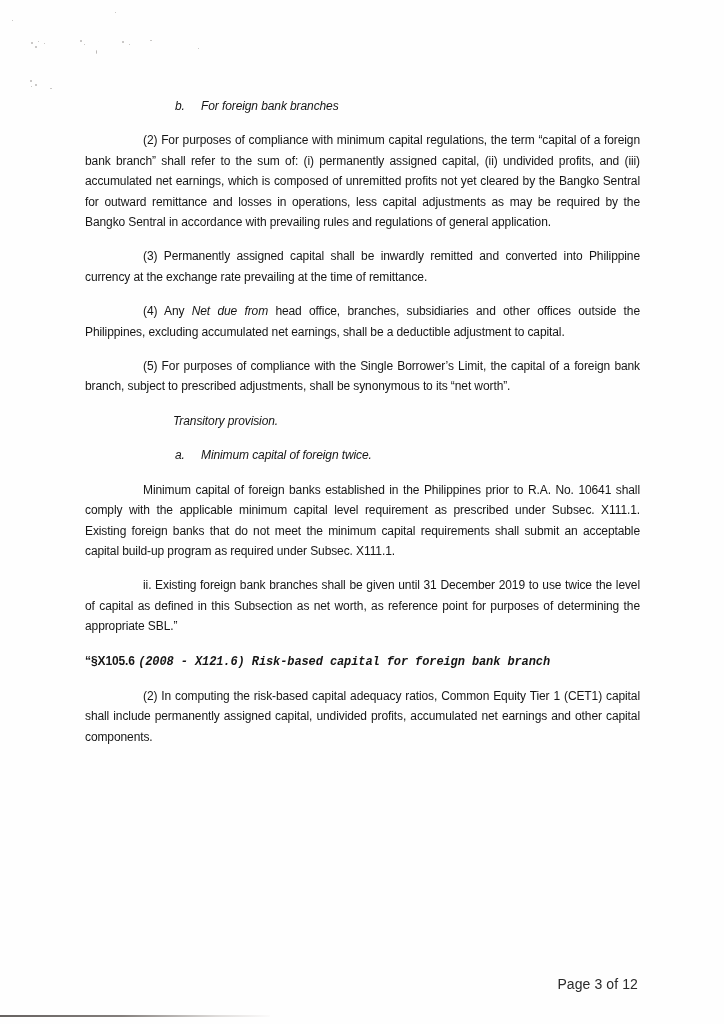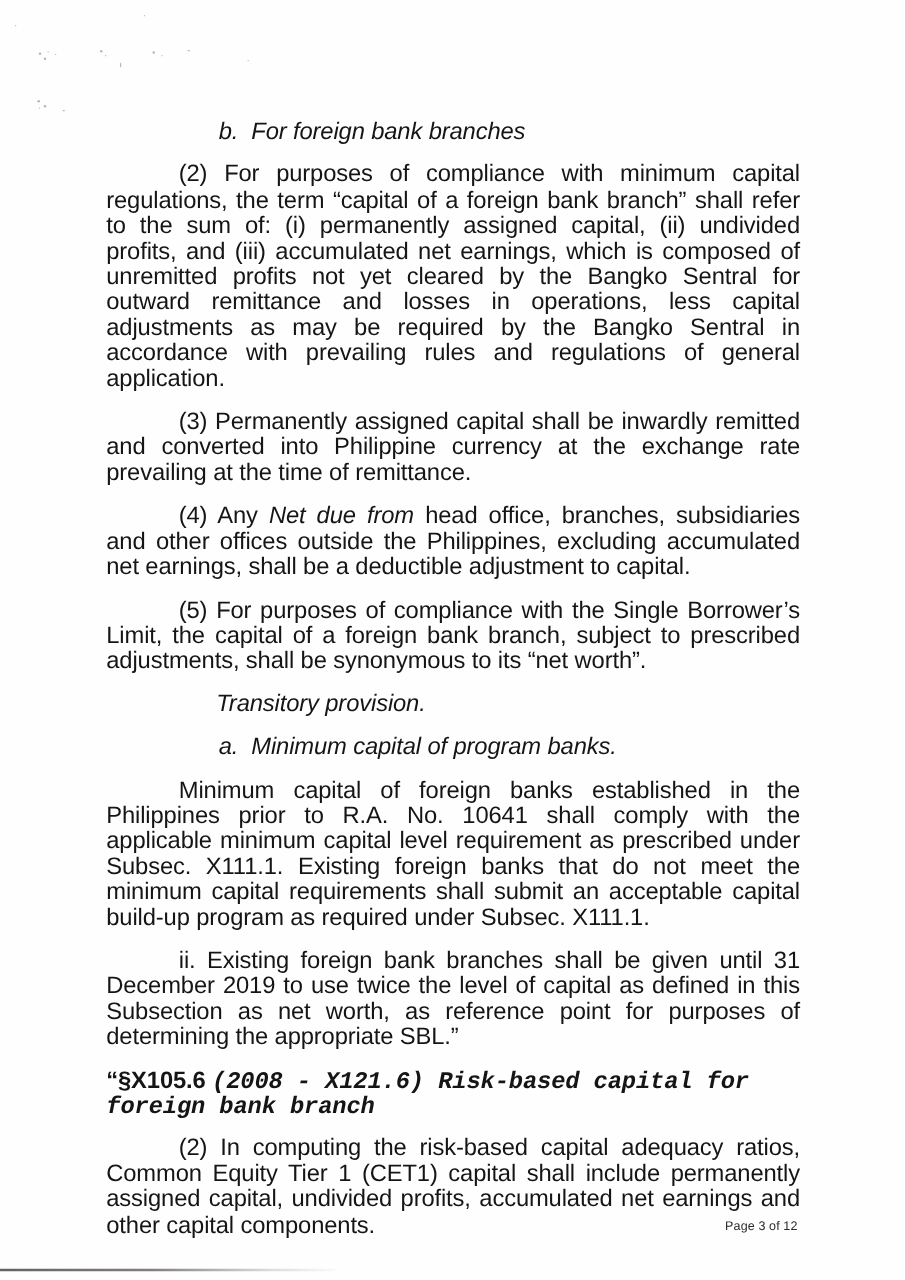--- a/index.html
+++ b/index.html
@@ -35,21 +35,21 @@
   .content {
     position: absolute;
     left: 85px;
     top: 96px;
     width: 555px;
   }
 
   p, .hd, .sub {
     margin: 0;
     color: #151515;
-    font-size: 19px;
+    font-size: 12px;
     line-height: 20.4px;
     letter-spacing: -0.1px;
   }
 
   .body-par {
     text-align: justify;
     text-justify: inter-word;
     text-indent: 58px;
     margin-bottom: 14px;
   }
@@ -74,21 +74,21 @@
     text-indent: 0;
   }
   .hd .it { font-style: italic; font-family: Liberation Mono, monospace; }
 
   em.i { font-weight: inherit; }
 
   .footer {
     position: absolute;
     right: 86px;
     top: 976px;
-    font-size: 10px;
+    font-size: 14px;
     color: #2a2a2a;
     letter-spacing: 0.1px;
   }
 </style>
 </head>
 <body>
 
 <div id="page">
 
   <div class="speckles">
@@ -122,21 +122,21 @@
 
     <p class="body-par">(3) Permanently assigned capital shall be inwardly remitted and converted into Philippine currency at the exchange rate prevailing at the time of remittance.</p>
 
     <p class="body-par"><span>(4) Any </span><em class="i">Net due from</em><span> head office, branches, subsidiaries and other offices outside the Philippines, excluding accumulated net earnings, shall be a deductible adjustment to capital.</span></p>
 
     <p class="body-par">(5) For purposes of compliance with the Single Borrower’s Limit, the capital of a foreign bank branch, subject to prescribed adjustments, shall be synonymous to its “net worth”.</p>
 
     <div class="sub plain">Transitory provision.</div>
 
     <div class="sub">
-      <span class="mk">a.</span><span>Minimum capital of program banks.</span>
+      <span class="mk">a.</span><span>Minimum capital of foreign twice.</span>
     </div>
 
     <p class="body-par">Minimum capital of foreign banks established in the Philippines prior to R.A. No. 10641 shall comply with the applicable minimum capital level requirement as prescribed under Subsec. X111.1. Existing foreign banks that do not meet the minimum capital requirements shall submit an acceptable capital build-up program as required under Subsec. X111.1.</p>
 
 
 
     <p class="body-par">ii. Existing foreign bank branches shall be given until 31 December 2019 to use twice the level of capital as defined in this Subsection as net worth, as reference point for purposes of determining the appropriate SBL.”</p>
 
     <div class="hd"><span>“§X105.6 </span><span class="it">(2008 - X121.6) Risk-based capital for foreign bank branch</span></div>
 

